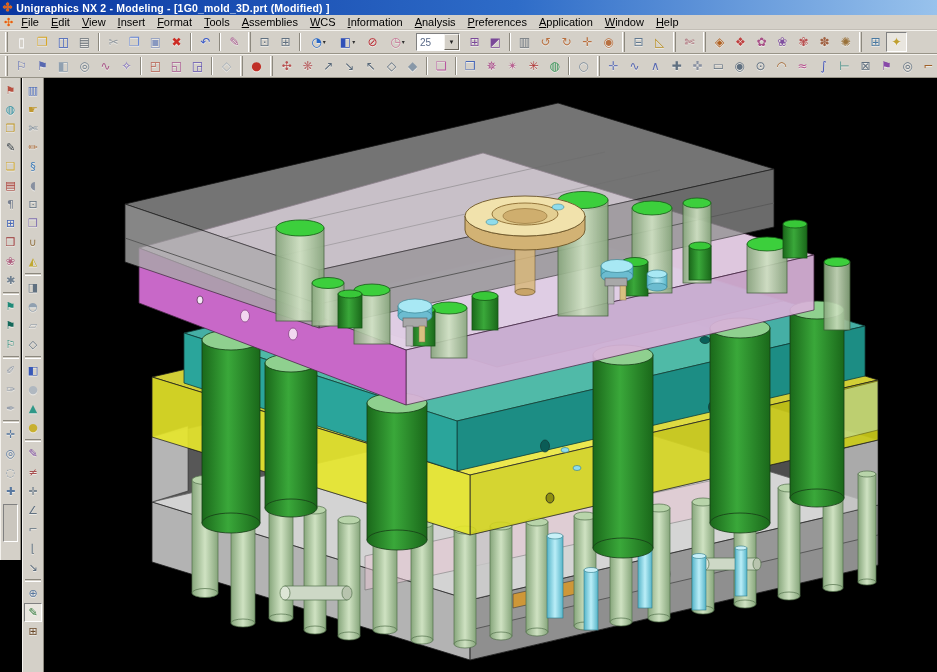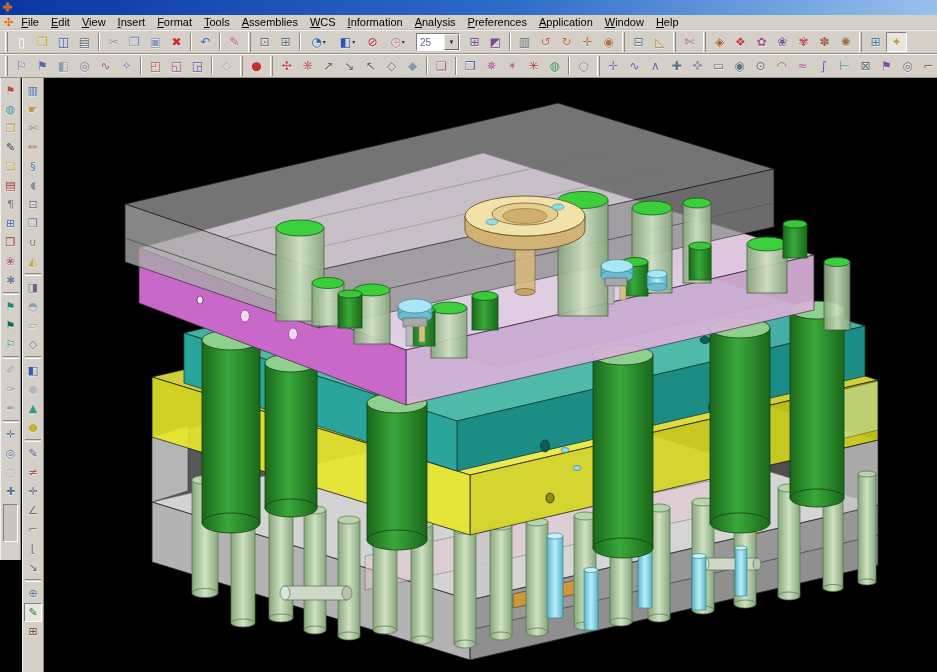--- a/index.html
+++ b/index.html
@@ -62,20 +62,21 @@
   
   .viewport { position:absolute; left:45px; top:78px; width:892px; height:594px; background:#000; }
 </style>
 </head>
 <body>
 
 <div id="app">
 
   <div class="titlebar">
     <span class="app-icon">✣</span>
+    <span class="title-text">Unigraphics NX 2 - Modeling - [1G0_mold_3D.prt (Modified) ]</span>
   </div>
 
   <div class="menubar">
     <span class="app-icon" style="margin:0 2px;">✣</span>
     <div style="display:flex;">
 
     <span class="menu-item"><u>F</u>ile</span>
         <span class="menu-item"><u>E</u>dit</span>
         <span class="menu-item"><u>V</u>iew</span>
         <span class="menu-item"><u>I</u>nsert</span>

